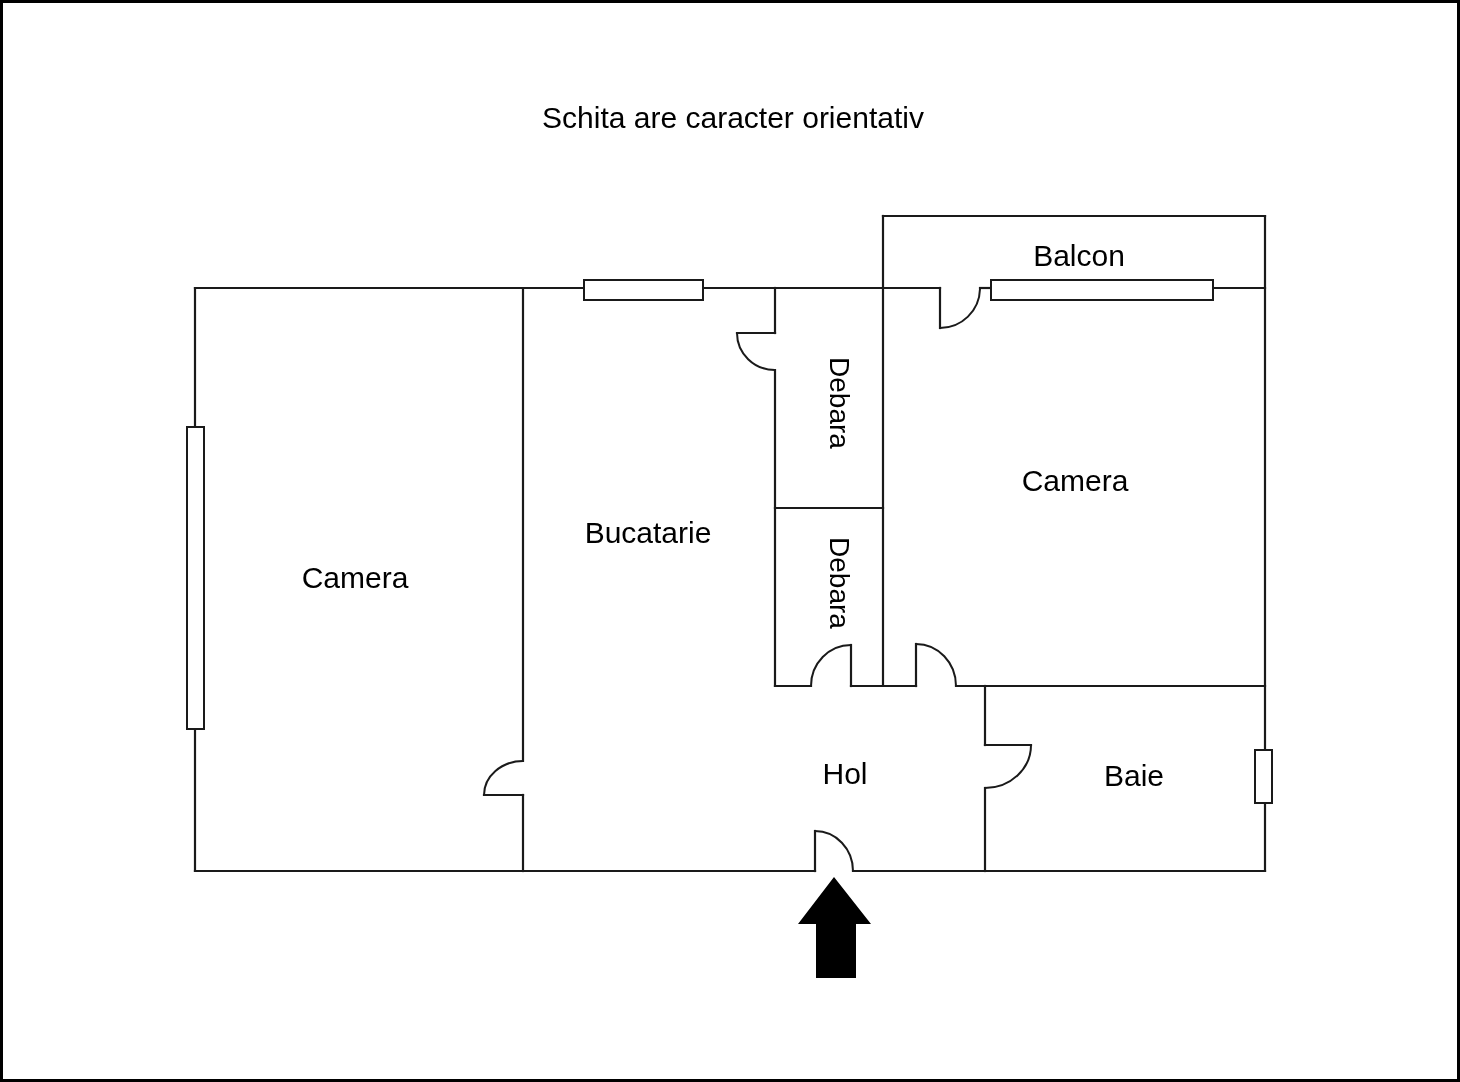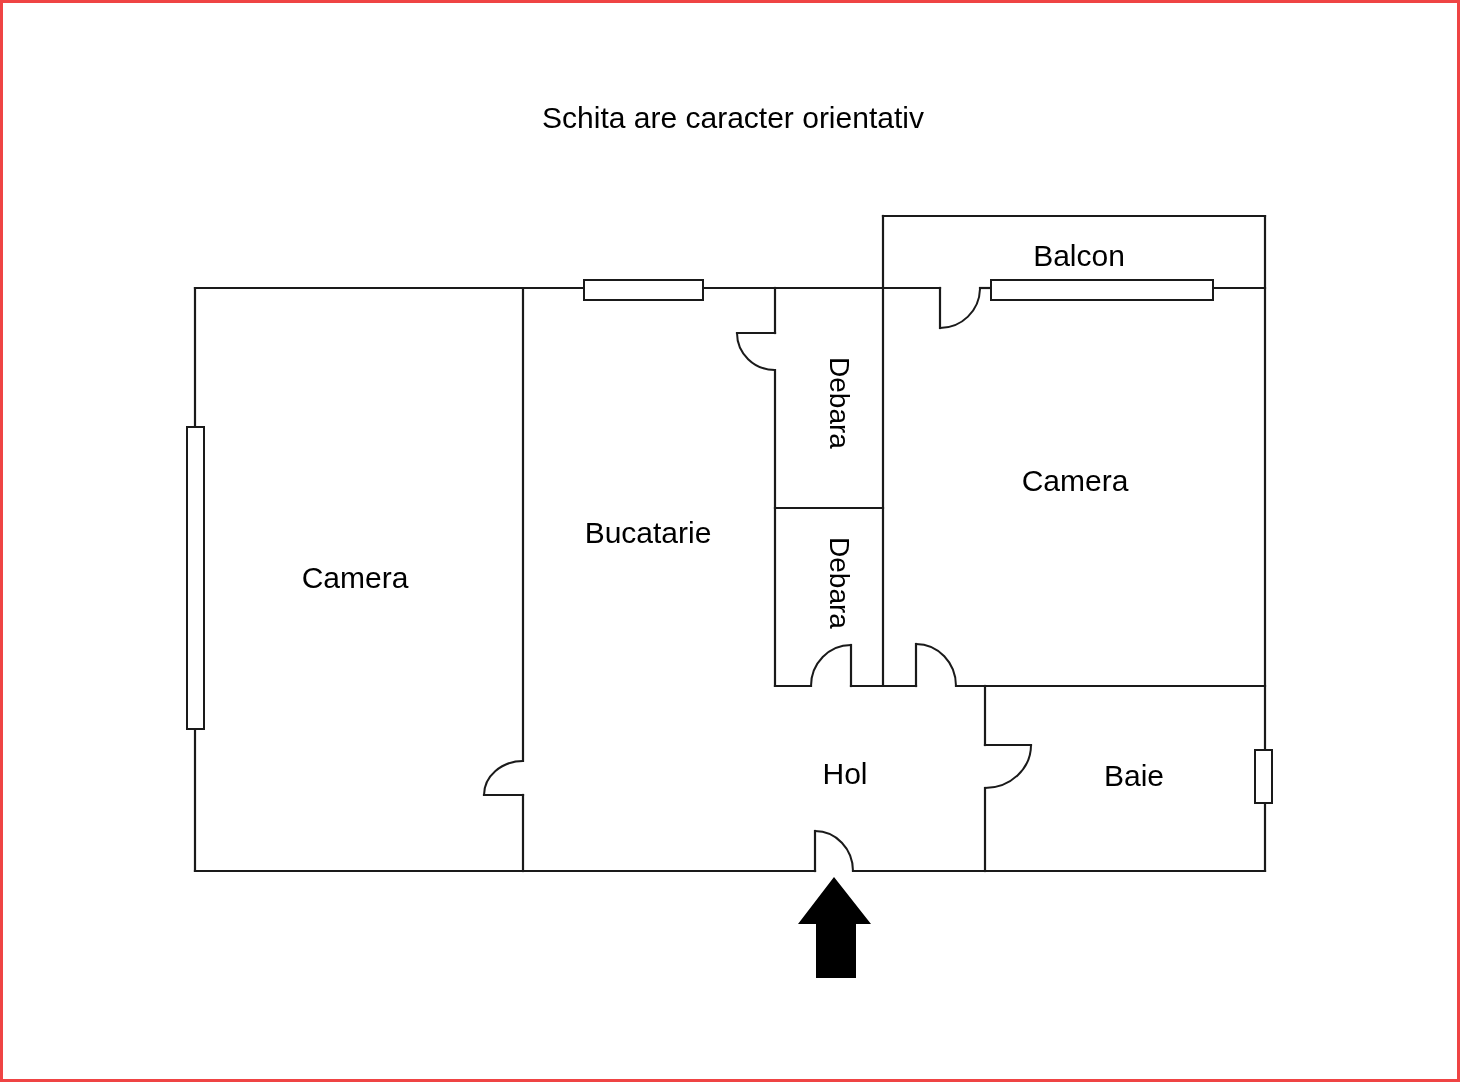--- a/index.html
+++ b/index.html
@@ -12,21 +12,21 @@
     width: 1460px;
     height: 1082px;
     font-family: "Liberation Sans", sans-serif;
     overflow: hidden;
   }
   #plan-frame {
     position: relative;
     width: 1460px;
     height: 1082px;
     box-sizing: border-box;
-    border: 3px solid #ef4444;
+    border: 3px solid #000000;
     background: #ffffff;
   }
   #floorplan-svg {
     display: block;
     width: 1460px;
     height: 1082px;
   }
   .wall {
     stroke: #1a1a1a;
     stroke-width: 2.2;

